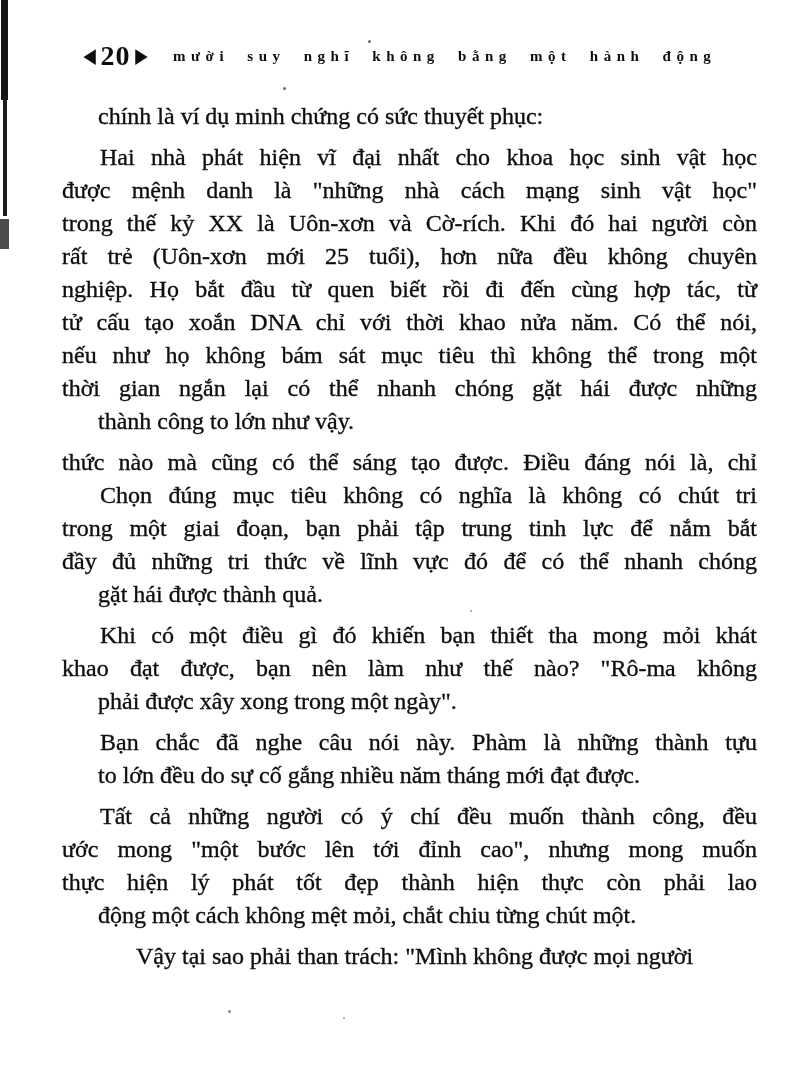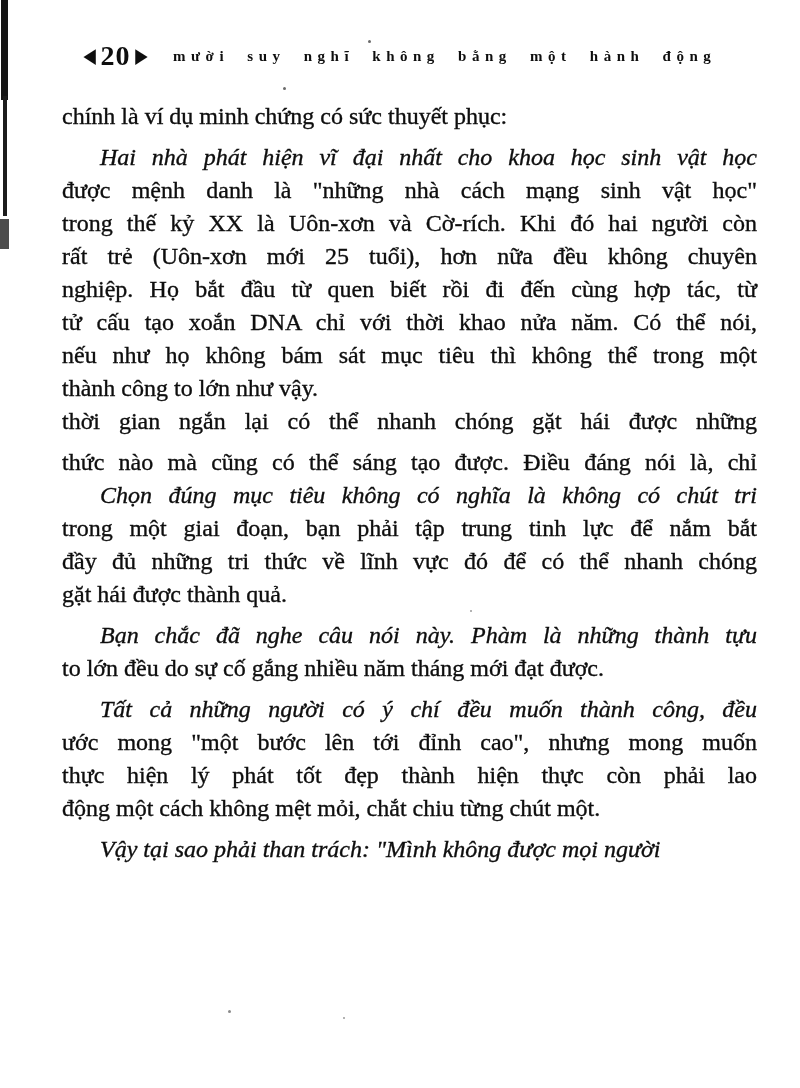--- a/index.html
+++ b/index.html
@@ -58,22 +58,22 @@
     font-size: 24px;
     line-height: 33px;
     -webkit-text-stroke: 0.35px;
   }
   .para { margin: 0; }
   .para + .para { margin-top: 8px; }
   .line {
     text-align: justify;
     text-align-last: justify;
   }
-  .line.last { text-align-last: left; }
-  .line.indent { text-indent: 38px; font-style: italic; }
+  .line.last { text-align-last: left; margin-left: 36px; }
+  .line.indent { text-indent: 38px; }
   
   .artifact { position: absolute; }
   .edge-bar-top    { left: 1px;  top: 0;     width: 7px;  height: 100px; background: #141414; }
   .edge-line-mid   { left: 3px;  top: 96px;  width: 4px;  height: 120px; background: #1c1c1c; }
   .edge-bar-lower  { left: 0;    top: 219px; width: 9px;  height: 30px;  background: #4d4d4d; }
   .speck { background: #6a6a6a; border-radius: 50%; }
   .speck1 { left: 283px; top: 87px;   width: 3px; height: 3px; }
   .speck2 { left: 368px; top: 40px;   width: 3px; height: 3px; }
   .speck3 { left: 228px; top: 1010px; width: 3px; height: 3px; background:#8a8a8a; }
   .speck4 { left: 343px; top: 1017px; width: 2px; height: 2px; background:#9a9a9a; }
@@ -107,29 +107,34 @@
         <div class="line last">chính là ví dụ minh chứng có sức thuyết phục:</div>
       </div>
       <div class="para">
         <div class="line indent">Hai nhà phát hiện vĩ đại nhất cho khoa học sinh vật học</div>
         <div class="line">được mệnh danh là "những nhà cách mạng sinh vật học"</div>
         <div class="line">trong thế kỷ XX là Uôn-xơn và Cờ-rích. Khi đó hai người còn</div>
         <div class="line">rất trẻ (Uôn-xơn mới 25 tuổi), hơn nữa đều không chuyên</div>
         <div class="line">nghiệp. Họ bắt đầu từ quen biết rồi đi đến cùng hợp tác, từ</div>
         <div class="line">tử cấu tạo xoắn DNA chỉ với thời khao nửa năm. Có thể nói,</div>
         <div class="line">nếu như họ không bám sát mục tiêu thì không thể trong một</div>
+        <div class="line">thời gian ngắn lại có thể nhanh chóng gặt hái được những</div>
         <div class="line last">thành công to lớn như vậy.</div>
-        <div class="line">thời gian ngắn lại có thể nhanh chóng gặt hái được những</div>
       </div>
       <div class="para">
         <div class="line">thức nào mà cũng có thể sáng tạo được. Điều đáng nói là, chỉ</div>
         <div class="line indent">Chọn đúng mục tiêu không có nghĩa là không có chút tri</div>
         <div class="line">trong một giai đoạn, bạn phải tập trung tinh lực để nắm bắt</div>
         <div class="line">đầy đủ những tri thức về lĩnh vực đó để có thể nhanh chóng</div>
         <div class="line last">gặt hái được thành quả.</div>
+      </div>
+      <div class="para">
+        <div class="line indent">Khi có một điều gì đó khiến bạn thiết tha mong mỏi khát</div>
+        <div class="line">khao đạt được, bạn nên làm như thế nào? "Rô-ma không</div>
+        <div class="line last">phải được xây xong trong một ngày".</div>
       </div>
       <div class="para">
         <div class="line indent">Bạn chắc đã nghe câu nói này. Phàm là những thành tựu</div>
         <div class="line last">to lớn đều do sự cố gắng nhiều năm tháng mới đạt được.</div>
       </div>
       <div class="para">
         <div class="line indent">Tất cả những người có ý chí đều muốn thành công, đều</div>
         <div class="line">ước mong "một bước lên tới đỉnh cao", nhưng mong muốn</div>
         <div class="line">thực hiện lý phát tốt đẹp thành hiện thực còn phải lao</div>
         <div class="line last">động một cách không mệt mỏi, chắt chiu từng chút một.</div>

